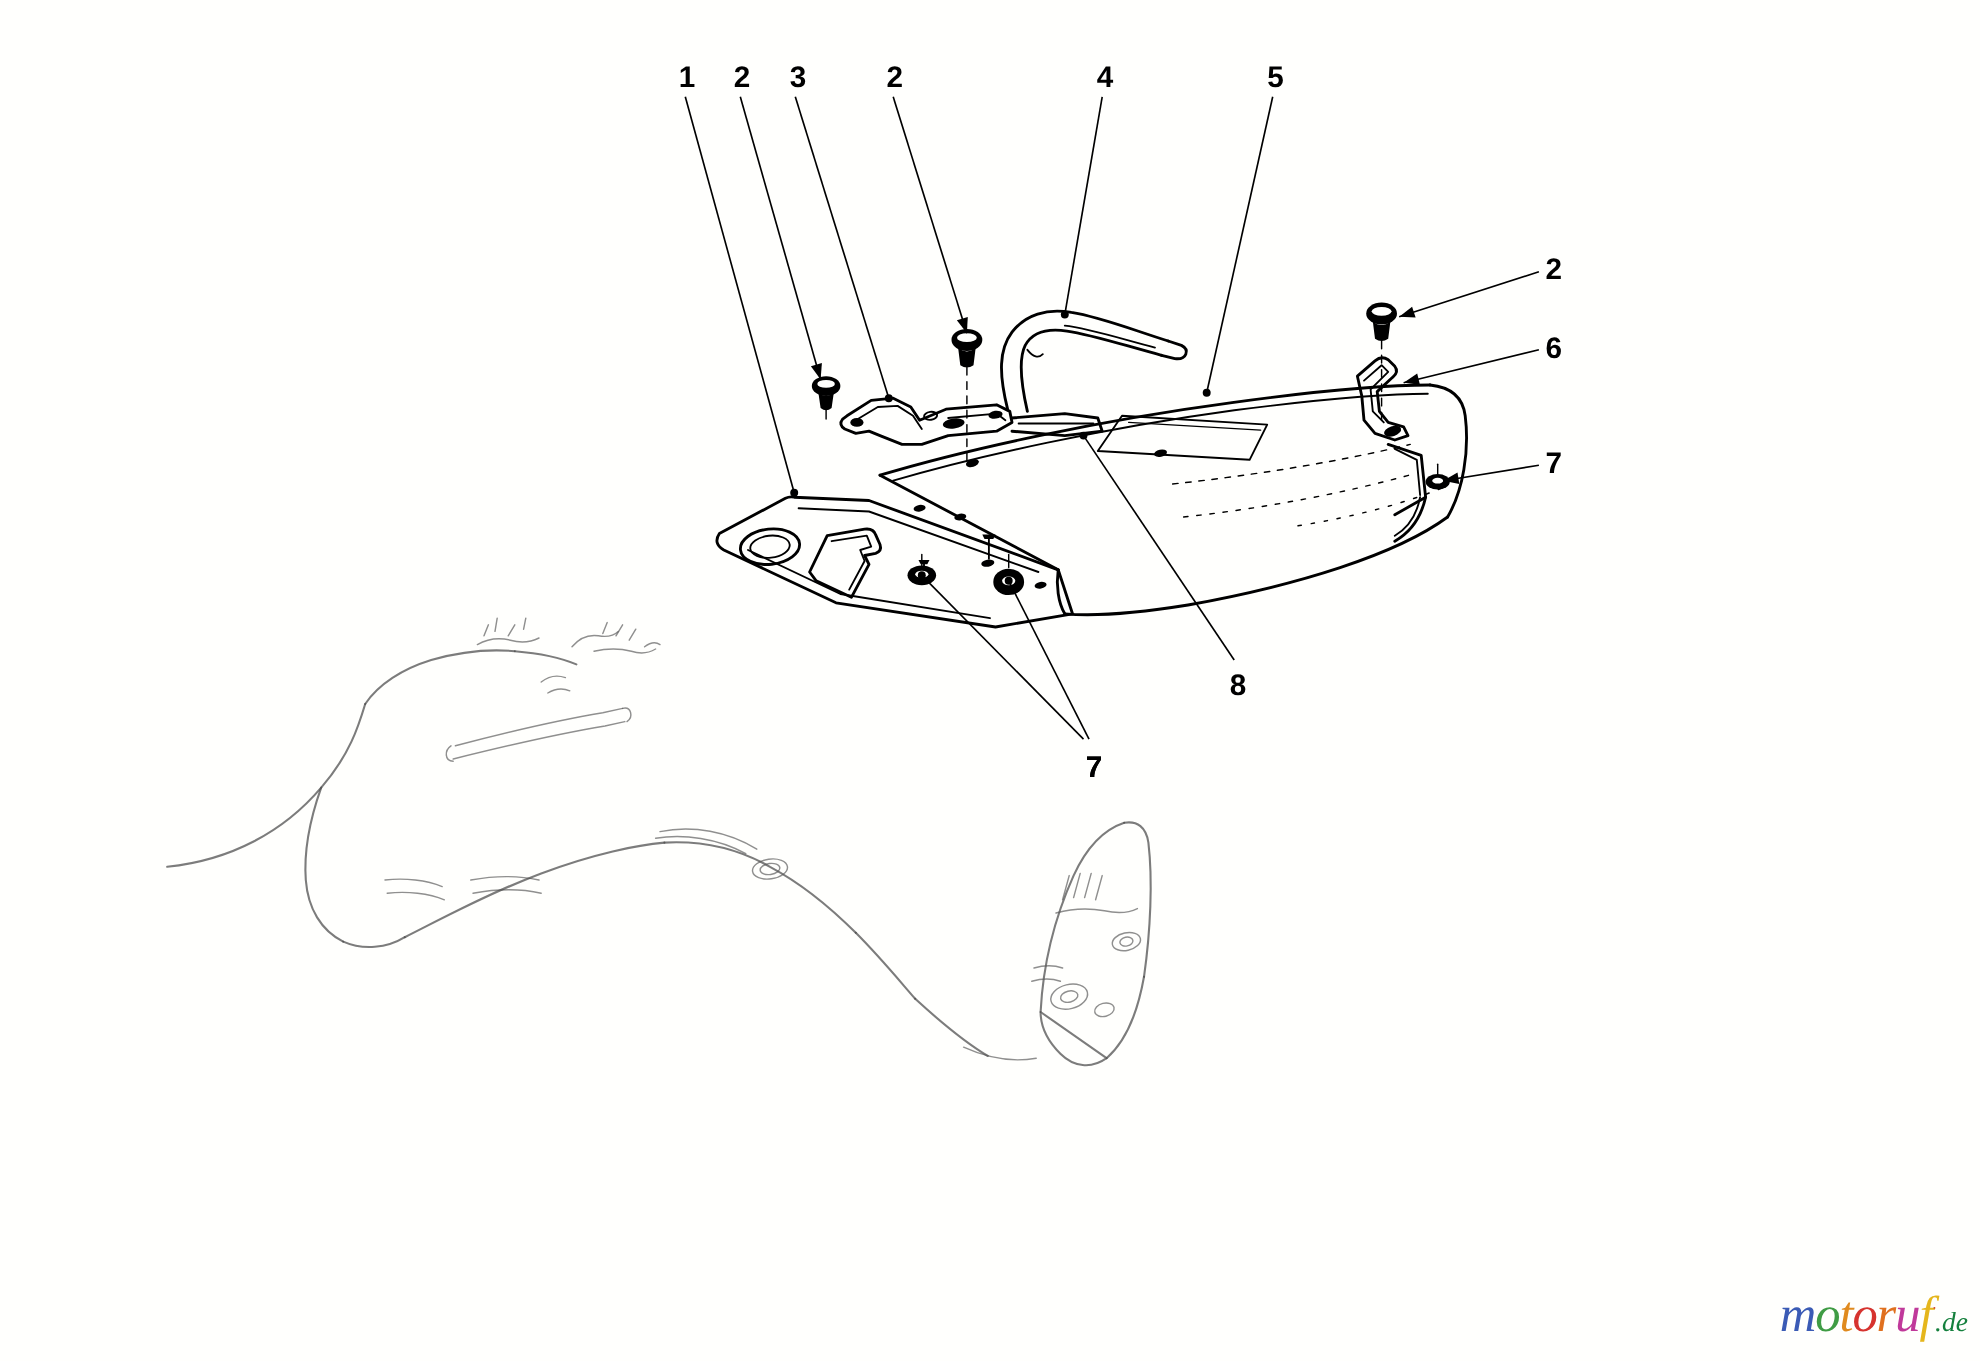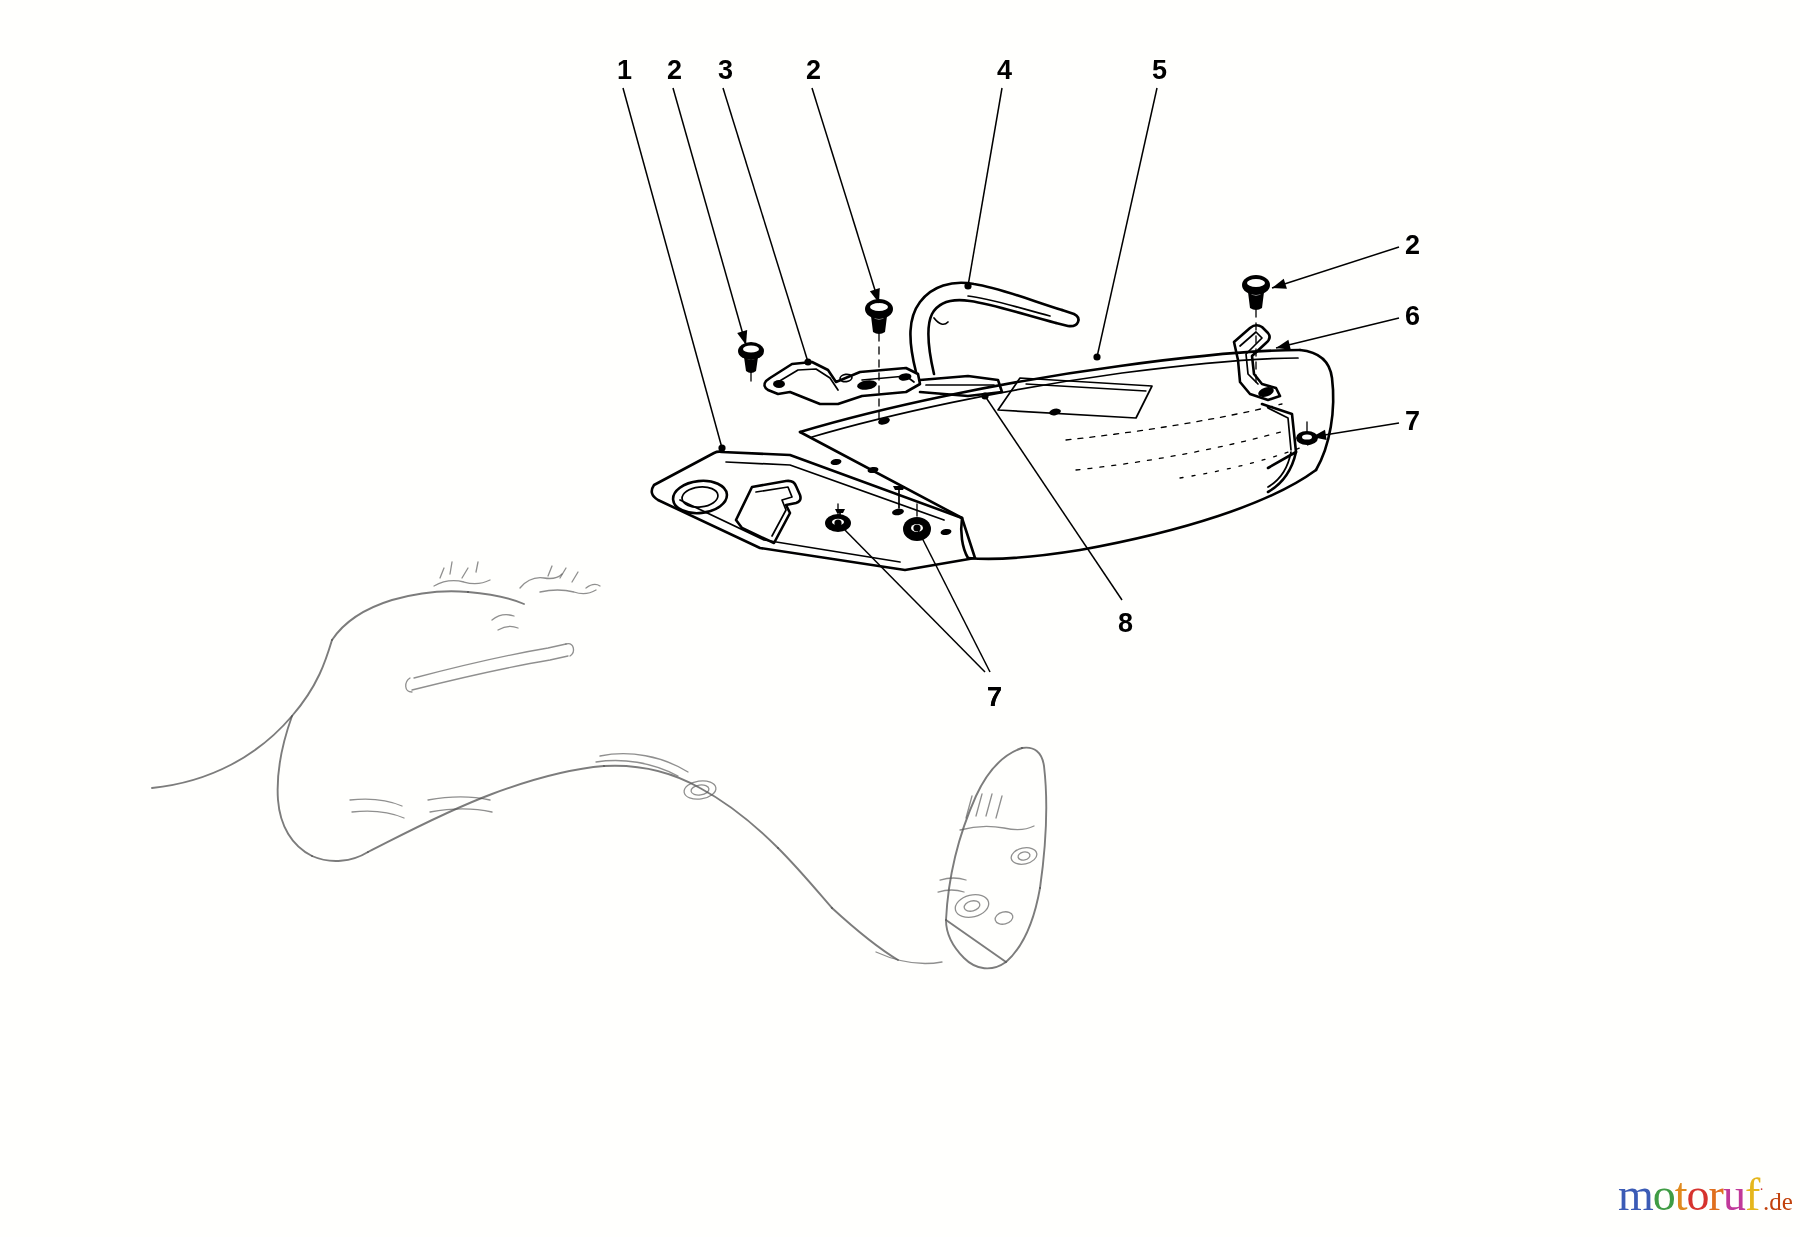--- a/index.html
+++ b/index.html
@@ -24,22 +24,22 @@
   }
   .wm{
     position:absolute;
     left:1618px;top:1168px;
     font-family:"Liberation Serif", serif;
     font-size:46px;
     letter-spacing:-1px;
     white-space:nowrap;
     user-select:none;
   }
-  .wm span{display:inline-block;}
-  .wm .de{font-size:25px;color:#c2410c;font-family:"Liberation Serif",serif;letter-spacing:0;}
+  .wm span{display:inline-block;font-style:italic;}
+  .wm .de{font-size:25px;color:#15803d;font-family:"Liberation Serif",serif;letter-spacing:0;}
   .wm .dot{font-size:14px;vertical-align:super;color:#cf3a3a;}
 </style>
 </head>
 <body>
 
 <div id="sheet">
 
   <svg class="layer" viewBox="0 0 1800 1237">
     <defs>
       <style>

